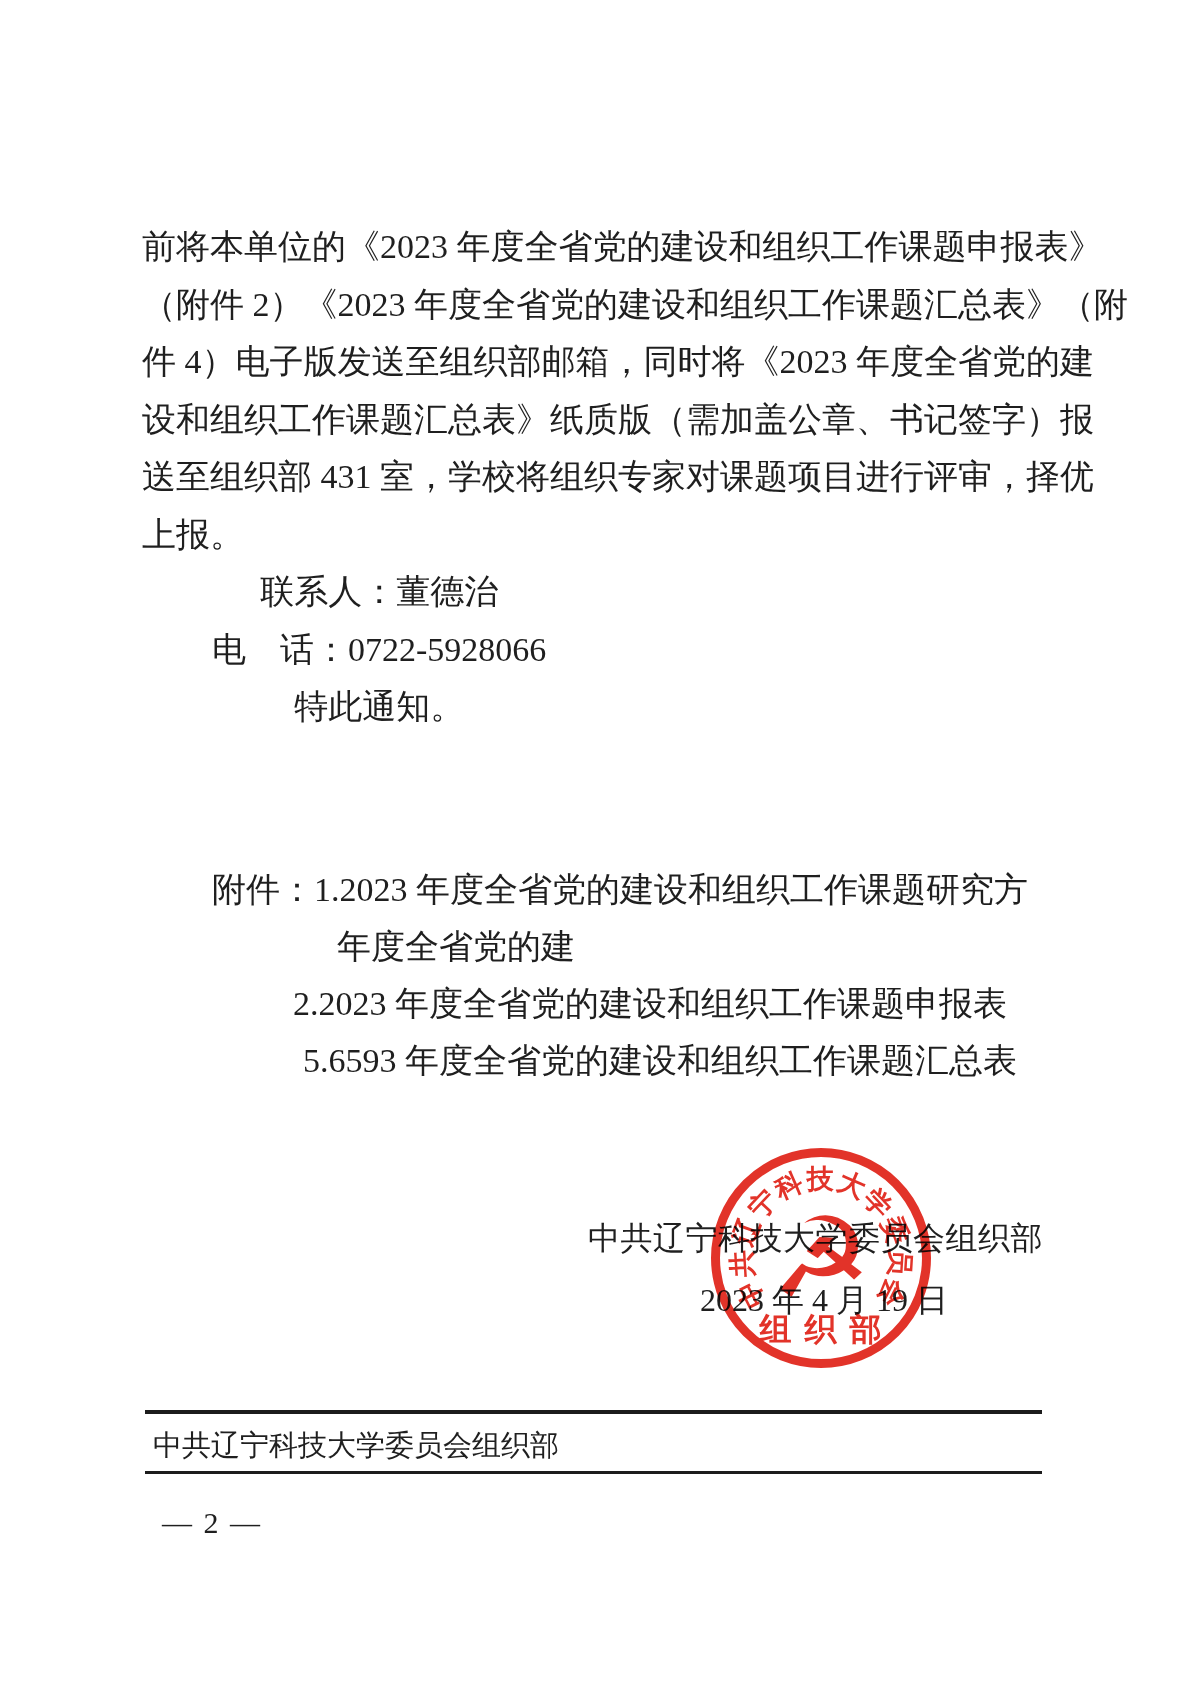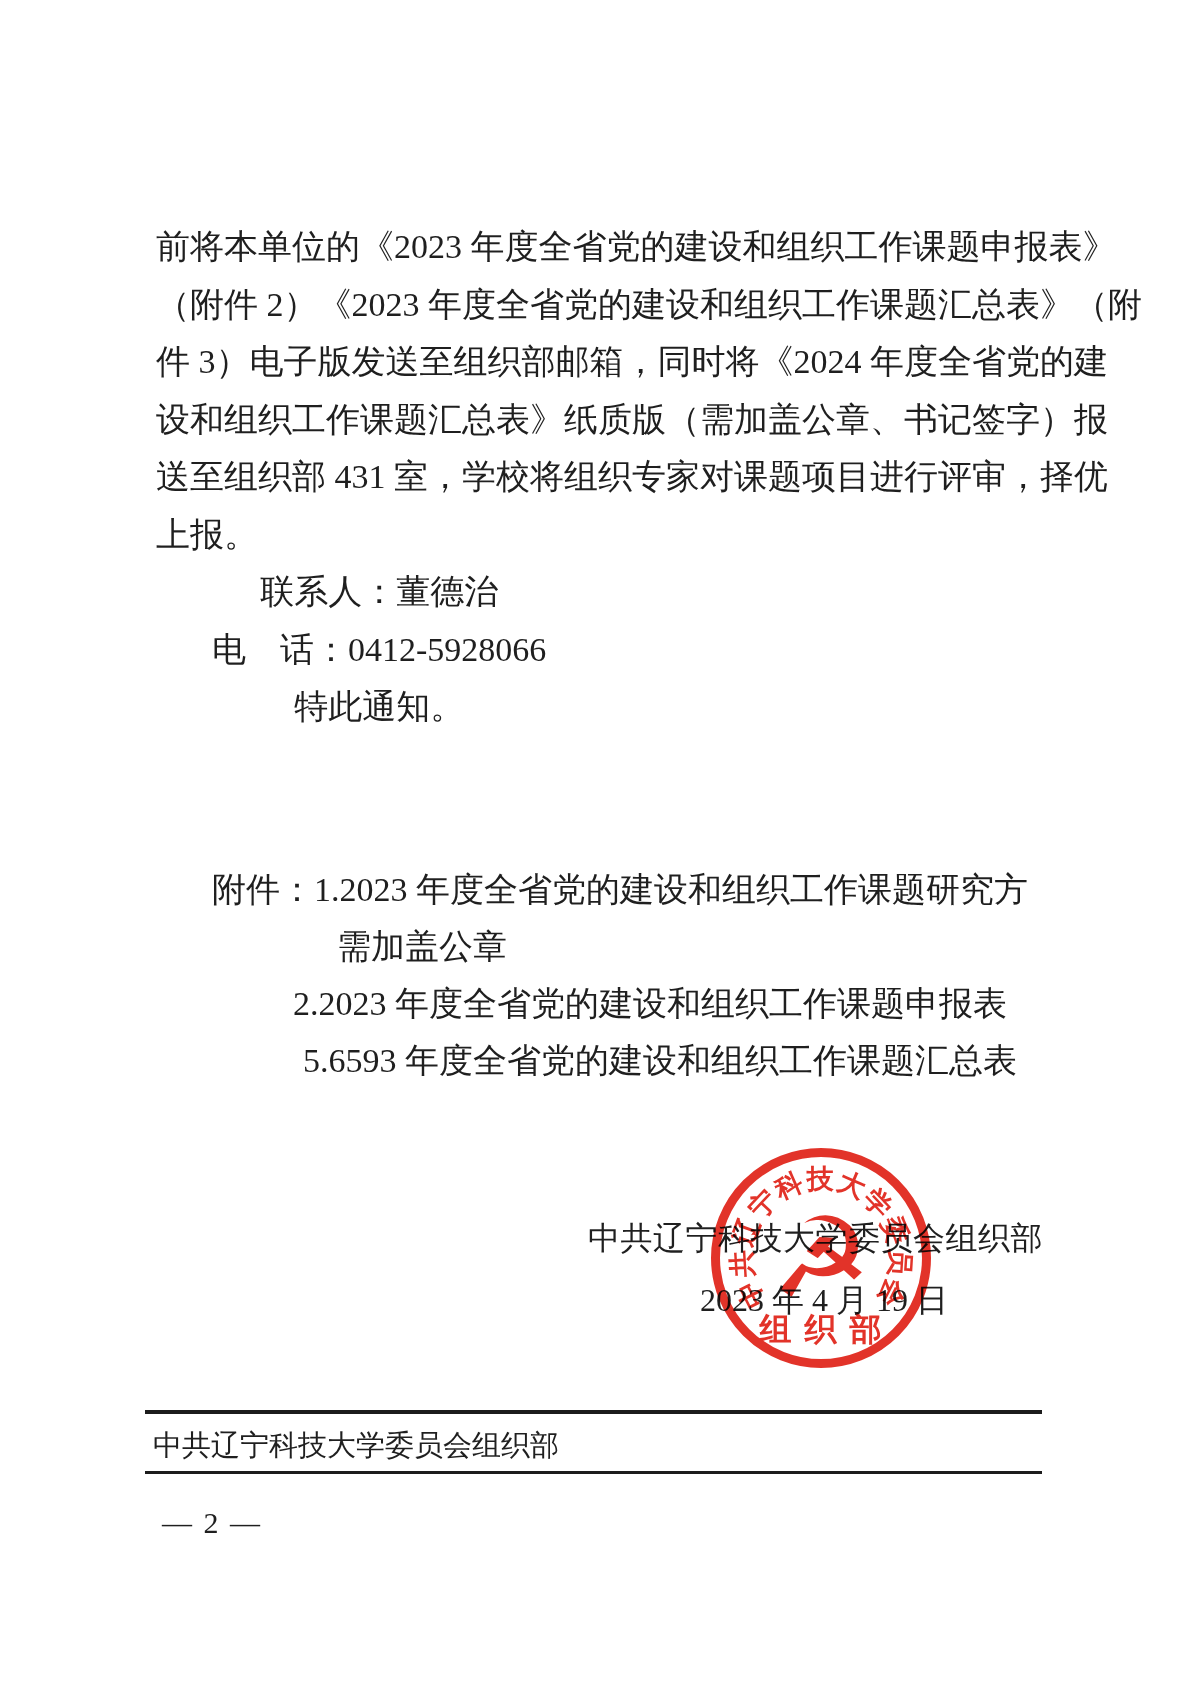--- a/index.html
+++ b/index.html
@@ -9,21 +9,21 @@
     width: 1190px;
     height: 1683px;
     background: #ffffff;
     overflow: hidden;
     font-family: "Liberation Serif", "DejaVu Serif", serif;
     color: #1f1f1f;
   }
   
   .body-block {
     position: absolute;
-    left: 156px;
+    left: 142px;
     top: 218px;
     width: 892px;
     font-size: 34px;
   }
   .body-line {
     height: 57.5px;
     line-height: 57.5px;
     text-align: justify;
     text-align-last: justify;
     text-justify: inter-character;
@@ -140,41 +140,41 @@
   }
 </style>
 </head>
 <body>
 
 <div class="page">
 
   <div class="body-block">
     <div class="body-line">前将本单位的《2023 年度全省党的建设和组织工作课题申报表》</div>
     <div class="body-line">（附件 2）《2023 年度全省党的建设和组织工作课题汇总表》（附</div>
-    <div class="body-line">件 3）电子版发送至组织部邮箱，同时将《2024 年度全省党的建</div>
+    <div class="body-line">件 4）电子版发送至组织部邮箱，同时将《2023 年度全省党的建</div>
     <div class="body-line">设和组织工作课题汇总表》纸质版（需加盖公章、书记签字）报</div>
     <div class="body-line">送至组织部 431 室，学校将组织专家对课题项目进行评审，择优</div>
     <div class="body-line no-justify">上报。</div>
   </div>
 
   <div class="contact-block">
     <div class="contact-row">
       <span>联系人：</span><span>董德治</span>
     </div>
     <div class="contact-row">
-      <span>电　话：</span><span>0412-5928066</span>
+      <span>电　话：</span><span>0722-5928066</span>
     </div>
     <div class="contact-row">特此通知。</div>
   </div>
 
   <div class="attach-block">
     <div class="attach-row r1">
       <span>附件：</span><span>1.2023 年度全省党的建设和组织工作课题研究方</span>
     </div>
-    <div class="attach-row r2">需加盖公章</div>
+    <div class="attach-row r2">年度全省党的建</div>
     <div class="attach-row r3">2.2023 年度全省党的建设和组织工作课题申报表</div>
     <div class="attach-row r4">5.6593 年度全省党的建设和组织工作课题汇总表</div>
   </div>
 
   <div class="sign-org">中共辽宁科技大学委员会组织部</div>
   <div class="sign-date">2023 年 4 月 19 日</div>
 
   <svg class="seal" viewBox="0 0 230 230" xmlns="http://www.w3.org/2000/svg">
     <circle cx="115" cy="115" r="105.5" fill="none" stroke="#e02318" stroke-width="9"></circle>
     <path id="sealArc" d="M 57.7 155.2 A 70 70 0 1 1 172.3 155.2" fill="none"></path>

